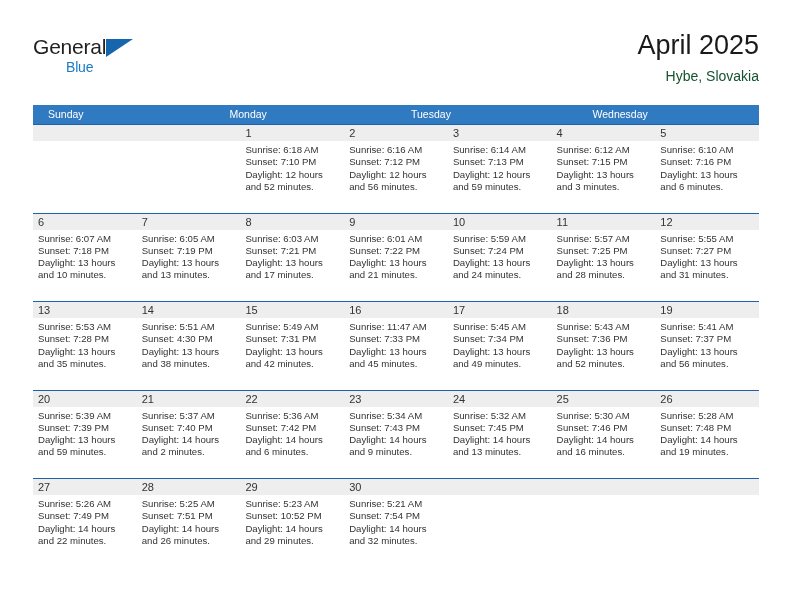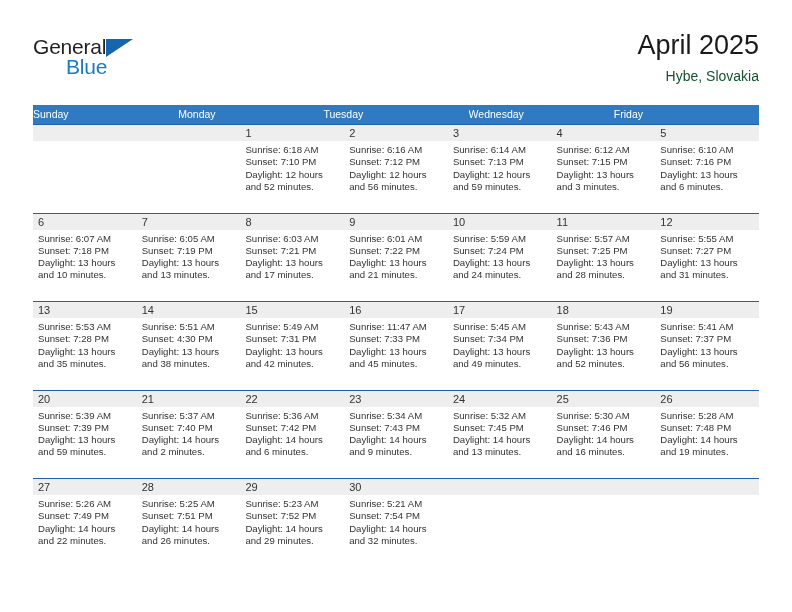--- a/index.html
+++ b/index.html
@@ -53,21 +53,21 @@
     top: 3px;
     width: 0;
     height: 0;
     border-left: 27px solid #1566ad;
     border-bottom: 18px solid transparent;
   }
   .logo-blue {
     position: absolute;
     left: 33px;
     top: 20px;
-    font-size: 21px;
+    font-size: 14px;
     color: #1b7ac4;
     letter-spacing: -0.2px;
     line-height: 22px;
     font-family: "Liberation Sans", sans-serif;
   }
 
   .title-block {
     position: absolute;
     right: 0;
     top: 0;
@@ -100,21 +100,21 @@
     display: flex;
     width: 726px;
     background: #2f7ac0;
   }
   .weekday-cell {
     flex: 1 1 0;
     height: 19px;
     line-height: 19px;
     color: #ffffff;
     font-size: 10.5px;
-    padding-left: 0;
+    padding-left: 15px;
     box-sizing: border-box;
     overflow: hidden;
     white-space: nowrap;
   }
 
   .week-row {
     display: flex;
     width: 726px;
     border-top: 1.5px solid #1f62a8;
     height: 88.5px;
@@ -180,21 +180,20 @@
     </div>
 
   </div>
 
   <div class="calendar">
     <div class="weekday-row">
         <div class="weekday-cell">Sunday</div>
         <div class="weekday-cell">Monday</div>
         <div class="weekday-cell">Tuesday</div>
         <div class="weekday-cell">Wednesday</div>
-        <div class="weekday-cell">Friday</div>
       </div>
     <div class="weeks">
         <div class="week-row">
           <div class="day-cell empty">
             <div class="day-number"></div>
             <div class="day-body"></div>
           </div>
           <div class="day-cell empty">
             <div class="day-number"></div>
             <div class="day-body"></div>
@@ -456,21 +455,21 @@
               <div class="day-line">Sunrise: 5:25 AM</div>
               <div class="day-line">Sunset: 7:51 PM</div>
               <div class="day-line">Daylight: 14 hours</div>
               <div class="day-line">and 26 minutes.</div>
             </div>
           </div>
           <div class="day-cell">
             <div class="day-number">29</div>
             <div class="day-body">
               <div class="day-line">Sunrise: 5:23 AM</div>
-              <div class="day-line">Sunset: 7:52 PM</div>
+              <div class="day-line">Sunset: 10:52 PM</div>
               <div class="day-line">Daylight: 14 hours</div>
               <div class="day-line">and 29 minutes.</div>
             </div>
           </div>
           <div class="day-cell">
             <div class="day-number">30</div>
             <div class="day-body">
               <div class="day-line">Sunrise: 5:21 AM</div>
               <div class="day-line">Sunset: 7:54 PM</div>
               <div class="day-line">Daylight: 14 hours</div>

